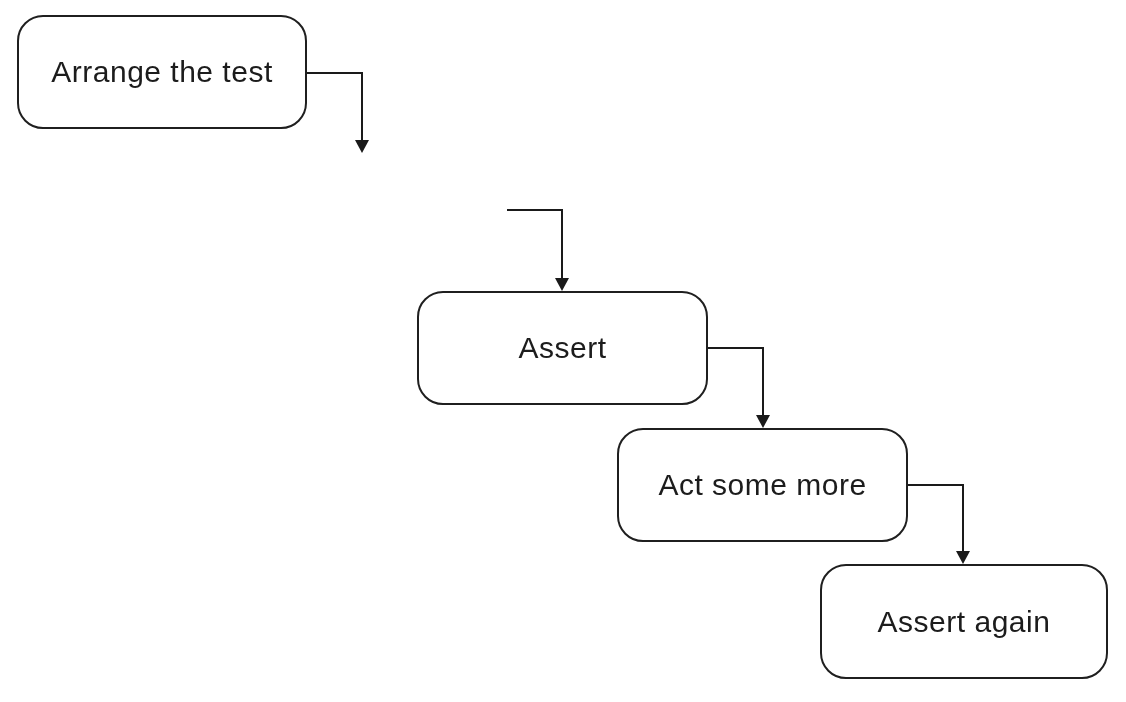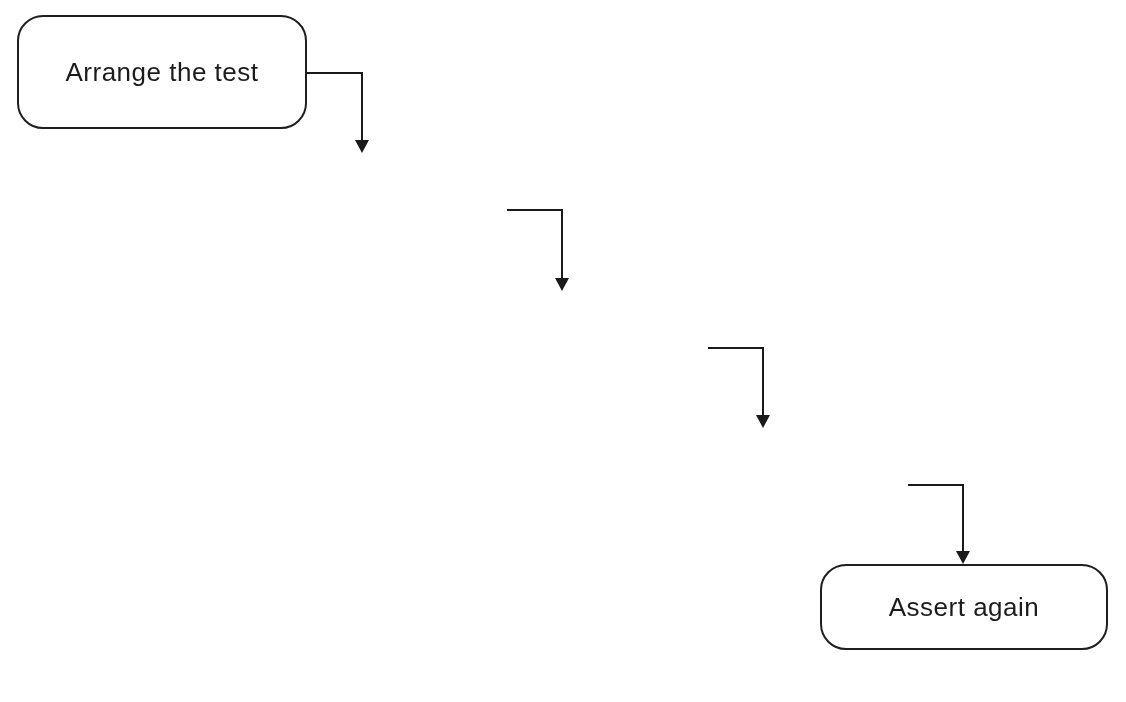--- a/index.html
+++ b/index.html
@@ -36,31 +36,31 @@
     position: absolute;
     box-sizing: border-box;
     background: #ffffff;
     border: 2px solid #1f1f1f;
     border-radius: 26px;
     display: flex;
     align-items: center;
     justify-content: center;
   }
   .node-label {
-    font-size: 26px;
+    font-size: 30px;
     letter-spacing: 0.5px;
     color: #1c1c1c;
     text-align: center;
     white-space: nowrap;
   }
   .n1 { left: 17px;  top: 15px;  width: 290px; height: 114px; }
   .n2 { left: 217px; top: 153px; width: 290px; height: 114px; }
   .n3 { left: 417px; top: 291px; width: 291px; height: 114px; }
   .n4 { left: 617px; top: 428px; width: 291px; height: 114px; }
-  .n5 { left: 820px; top: 564px; width: 288px; height: 86px; }
+  .n5 { left: 820px; top: 564px; width: 288px; height: 115px; }
 </style>
 </head>
 <body>
 
 <div class="canvas">
 
   <svg class="connectors" viewBox="0 0 1126 702" xmlns="http://www.w3.org/2000/svg">
     <g>
       <path d="M307 73 H362 V140"></path>
       <polygon points="355,140 369,140 362,153"></polygon>
@@ -77,19 +77,25 @@
       <path d="M908 485 H963 V551"></path>
       <polygon points="956,551 970,551 963,564"></polygon>
     </g>
   </svg>
 
   <div class="node n1">
     <span class="node-label">Arrange the test</span>
   </div>
 
 
+  <div class="node n3">
+    <span class="node-label">Assert</span>
+  </div>
 
+  <div class="node n4">
+    <span class="node-label">Act some more</span>
+  </div>
 
   <div class="node n5">
     <span class="node-label">Assert again</span>
   </div>
 
 </div>
 
 </body></html>

